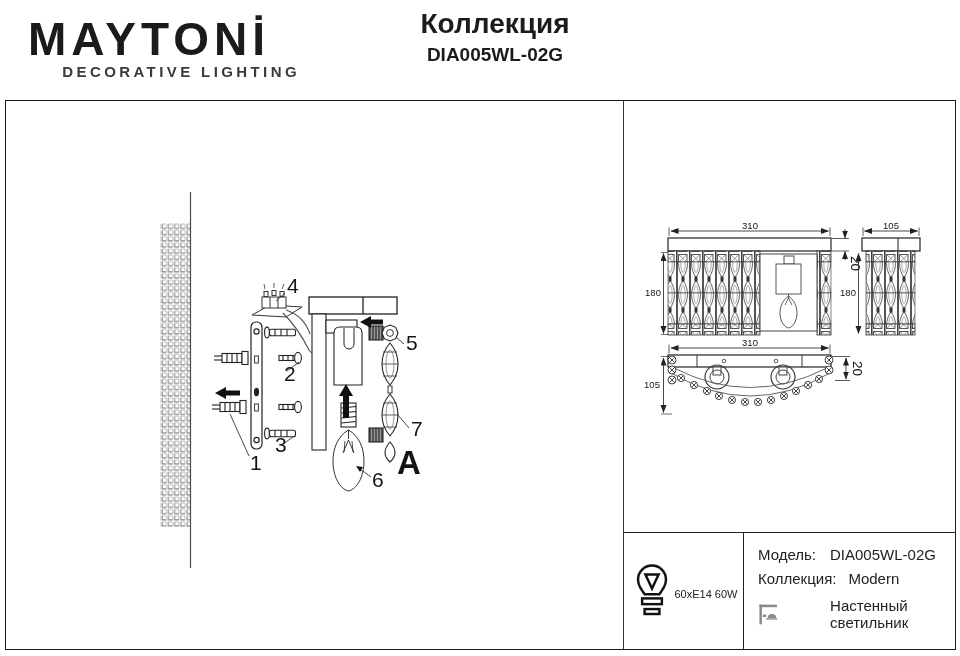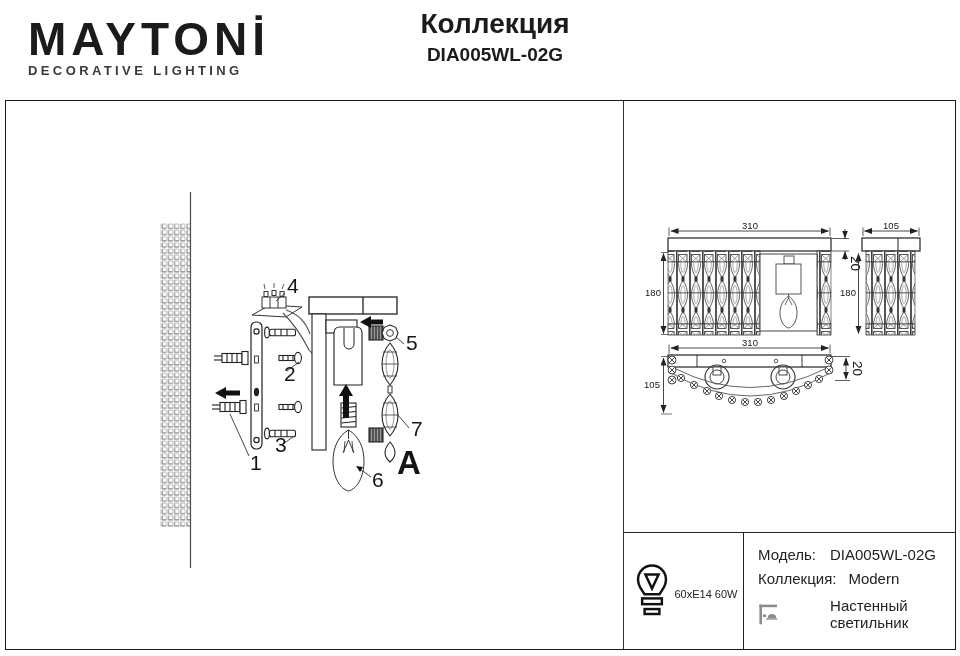--- a/index.html
+++ b/index.html
@@ -1,21 +1,21 @@
 <!DOCTYPE html>
 <html><head>
 <meta charset="utf-8">
 <style>
   html,body{margin:0;padding:0;background:#fff;}
   .page{position:relative;width:960px;height:656px;background:#fff;overflow:hidden;
         font-family:"Liberation Sans", sans-serif;color:#1b1b1b;}
   
   .logo{position:absolute;left:28px;top:16px;width:272px;}
   .brand{font-size:46px;font-weight:bold;letter-spacing:5px;color:#1b1b1b;line-height:1.0;white-space:nowrap;}
-  .brand-sub{margin-top:1px;font-size:13px;font-weight:bold;letter-spacing:3.4px;color:#3a3a3a;}
+  .brand-sub{margin-top:1px;text-align:right;font-size:15px;font-weight:bold;letter-spacing:3.4px;color:#3a3a3a;}
   .title-block{position:absolute;left:330px;top:8px;width:330px;text-align:center;}
   .doc-title{font-size:28px;font-weight:bold;}
   .doc-model{font-size:19px;font-weight:bold;margin-top:4px;}
   
   .main-box{position:absolute;left:5px;top:100px;width:951px;height:550px;border:1.6px solid #1a1a1a;box-sizing:border-box;}
   .v-divider{position:absolute;left:617px;top:0;width:1.4px;height:100%;background:#333;}
   .asm-svg{position:absolute;left:5px;top:100px;}
   .dim-svg{position:absolute;left:630px;top:210px;}
   
   .info-panel{position:absolute;left:623px;top:532px;width:332px;height:117px;border-top:1.4px solid #222;box-sizing:border-box;display:flex;}

